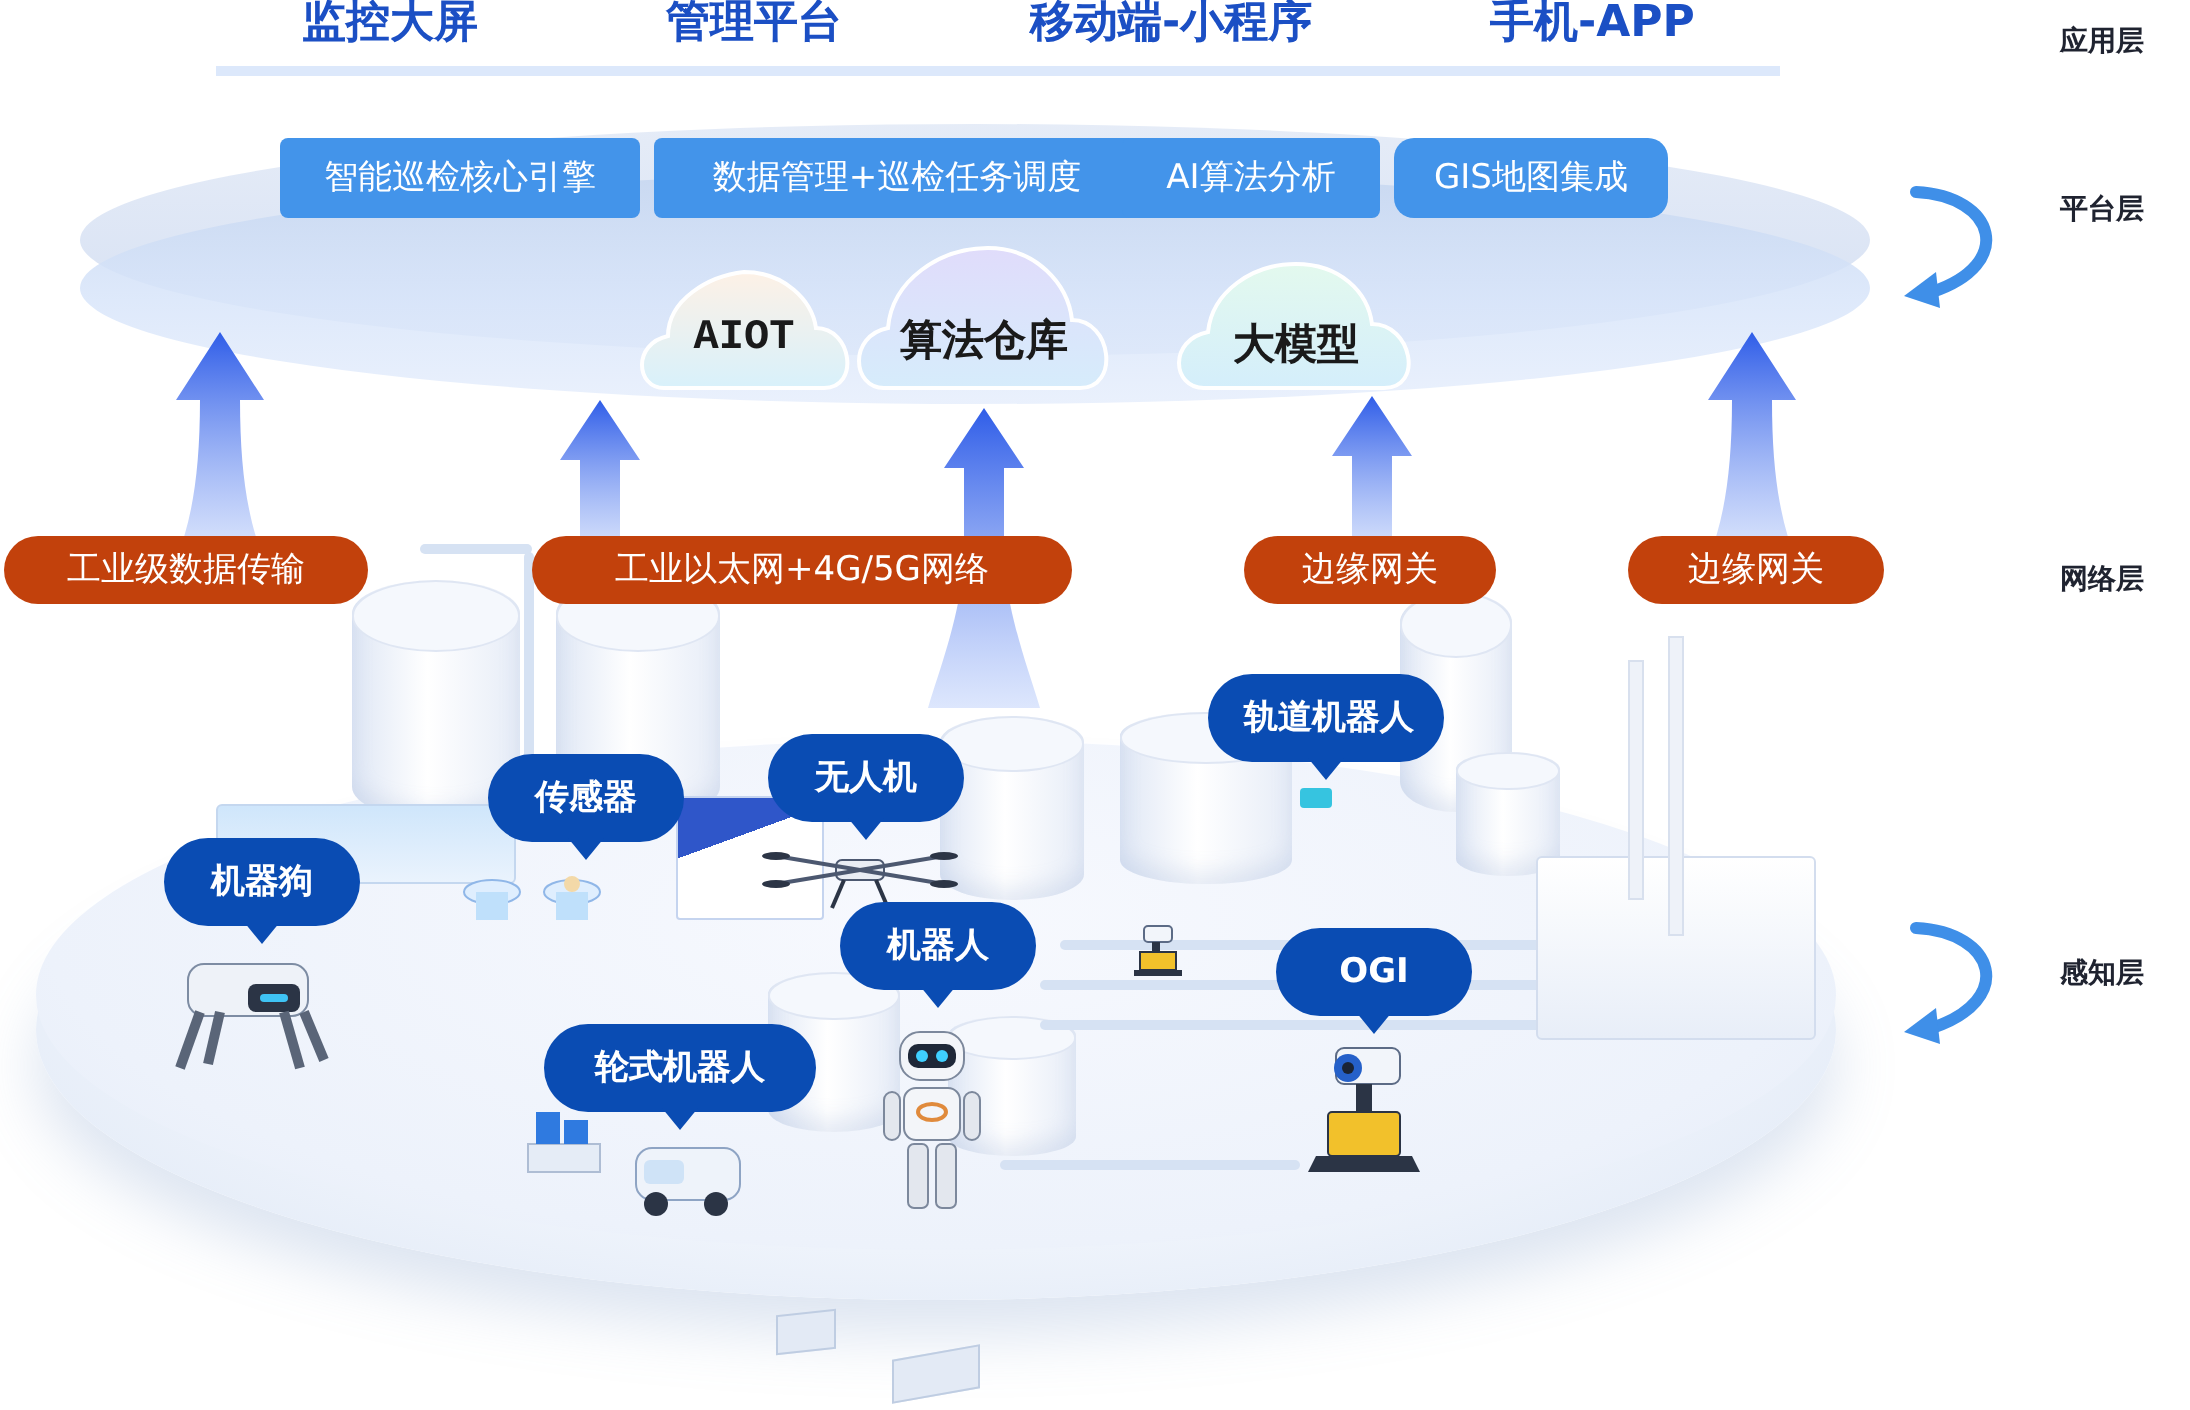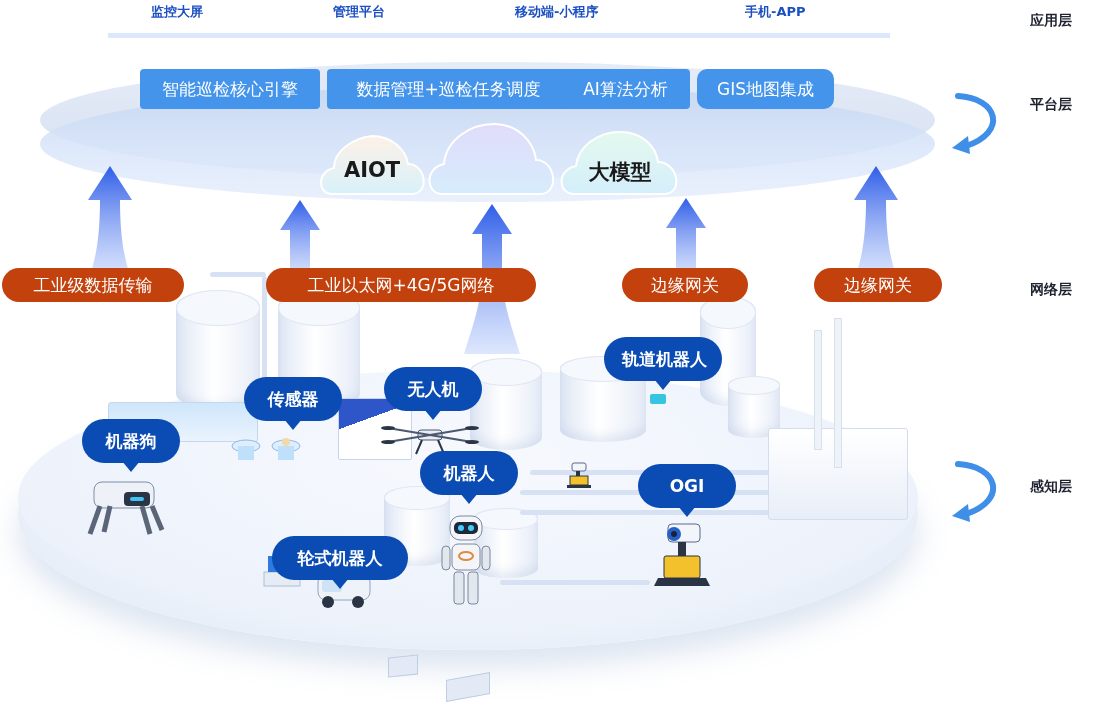--- a/index.html
+++ b/index.html
@@ -1,37 +1,37 @@
 <!DOCTYPE html>
 <html><head>
 <meta charset="utf-8">
 <style>
   * { box-sizing: border-box; margin: 0; padding: 0; }
   html, body { width: 1095px; height: 705px; overflow: hidden; background: #ffffff; }
   body { position: relative; font-family: "DejaVu Sans", "Liberation Sans", sans-serif; }
 
   
-  .app-item { position: absolute; top: 0; height: 24px; line-height: 24px; font-size: 13px; font-weight: bold; color: #1b4fc4; white-space: nowrap; }
+  .app-item { position: absolute; top: 0; height: 24px; line-height: 24px; font-size: 22px; font-weight: bold; color: #1b4fc4; white-space: nowrap; }
   .app-bar { position: absolute; left: 108px; top: 33px; width: 782px; height: 5px; background: #dce8fb; }
 
   
   .layer-label { position: absolute; left: 1030px; font-size: 14px; font-weight: bold; color: #1f2330; white-space: nowrap; }
 
   
   .ellipse-back { position: absolute; left: 40px; top: 62px; width: 895px; height: 116px; border-radius: 50%;
     background: linear-gradient(180deg, #e4ebf7 0%, #d3def2 100%); opacity: 0.95; }
   .ellipse-front { position: absolute; left: 40px; top: 86px; width: 895px; height: 116px; border-radius: 50%;
     background: linear-gradient(180deg, #c5d6f0 0%, #d8e5fa 55%, #e6eefc 100%); opacity: 0.85; }
 
   .platform-btn { position: absolute; top: 69px; height: 40px; line-height: 40px; padding: 0 8px;
     background: #4394ea; color: #ffffff; font-size: 17px; border-radius: 4px; white-space: nowrap; text-align: center; }
 
   
   .cloud { position: absolute; }
-  .cloud .cloud-text { position: absolute; left: 0; right: 0; text-align: center; font-weight: bold; color: #1a1a1a; font-size: 21px; }
+  .cloud .cloud-text { position: absolute; left: 0; right: 0; text-align: center; font-weight: bold; color: #1a1a1a; font-size: 21px; font-family: Liberation Mono, monospace; }
 
   
   .up-arrow { position: absolute; }
 
   
   .net-pill { position: absolute; top: 268px; height: 34px; line-height: 34px; border-radius: 17px;
     background: #c2410c; color: #ffffff; font-size: 17px; text-align: center; white-space: nowrap; }
 
   
   .scene-base { position: absolute; left: 18px; top: 380px; width: 900px; height: 270px; border-radius: 50%;
@@ -213,22 +213,23 @@
   <div class="cloud" style="left:424px; top:118px; width:136px; height:78px;">
     <svg width="136" height="78" viewBox="0 0 136 78">
       <defs>
           <linearGradient id="cg2" x1="0" y1="0" x2="0" y2="1">
             <stop offset="0" stop-color="#e0dcfb"></stop>
             <stop offset="1" stop-color="#d6ecfb"></stop>
           </linearGradient>
         </defs>
       <path d="M18 76 C 2 76, 0 50, 20 46 C 22 22, 46 6, 70 6 C 94 6, 110 24, 112 42 C 132 42, 136 76, 116 76 Z" fill="url(#cg2)" stroke="#ffffff" stroke-width="2"></path>
     </svg>
+    <div class="cloud-text" style="top:38px;">算法仓库</div>
   </div>
-  <div class="cloud" style="left:556px; top:124px; width:128px; height:72px;">
+  <div class="cloud" style="left:584px; top:124px; width:128px; height:72px;">
     <svg width="128" height="72" viewBox="0 0 128 72">
       <defs>
           <linearGradient id="cg3" x1="0" y1="0" x2="0" y2="1">
             <stop offset="0" stop-color="#e3f9ee"></stop>
             <stop offset="1" stop-color="#d4eefb"></stop>
           </linearGradient>
         </defs>
       <path d="M18 70 C 2 70, 0 46, 20 42 C 22 22, 42 8, 64 8 C 86 8, 100 22, 102 38 C 122 38, 128 70, 108 70 Z" fill="url(#cg3)" stroke="#ffffff" stroke-width="2"></path>
     </svg>
     <div class="cloud-text" style="top:34px;">大模型</div>
@@ -265,15 +266,15 @@
   <div class="net-pill" style="left:622px; width:126px;">边缘网关</div>
   <div class="net-pill" style="left:814px; width:128px;">边缘网关</div>
 </div>
 
 <div>
   <div class="bubble" style="left:82px; top:419px; width:98px;">机器狗</div>
   <div class="bubble" style="left:244px; top:377px; width:98px;">传感器</div>
   <div class="bubble" style="left:384px; top:367px; width:98px;">无人机</div>
   <div class="bubble" style="left:420px; top:451px; width:98px;">机器人</div>
   <div class="bubble" style="left:604px; top:337px; width:118px;">轨道机器人</div>
-  <div class="bubble" style="left:272px; top:536px; width:136px;">轮式机器人</div>
+  <div class="bubble" style="left:272px; top:512px; width:136px;">轮式机器人</div>
   <div class="bubble" style="left:638px; top:464px; width:98px;">OGI</div>
 </div>
 
 </body></html>

